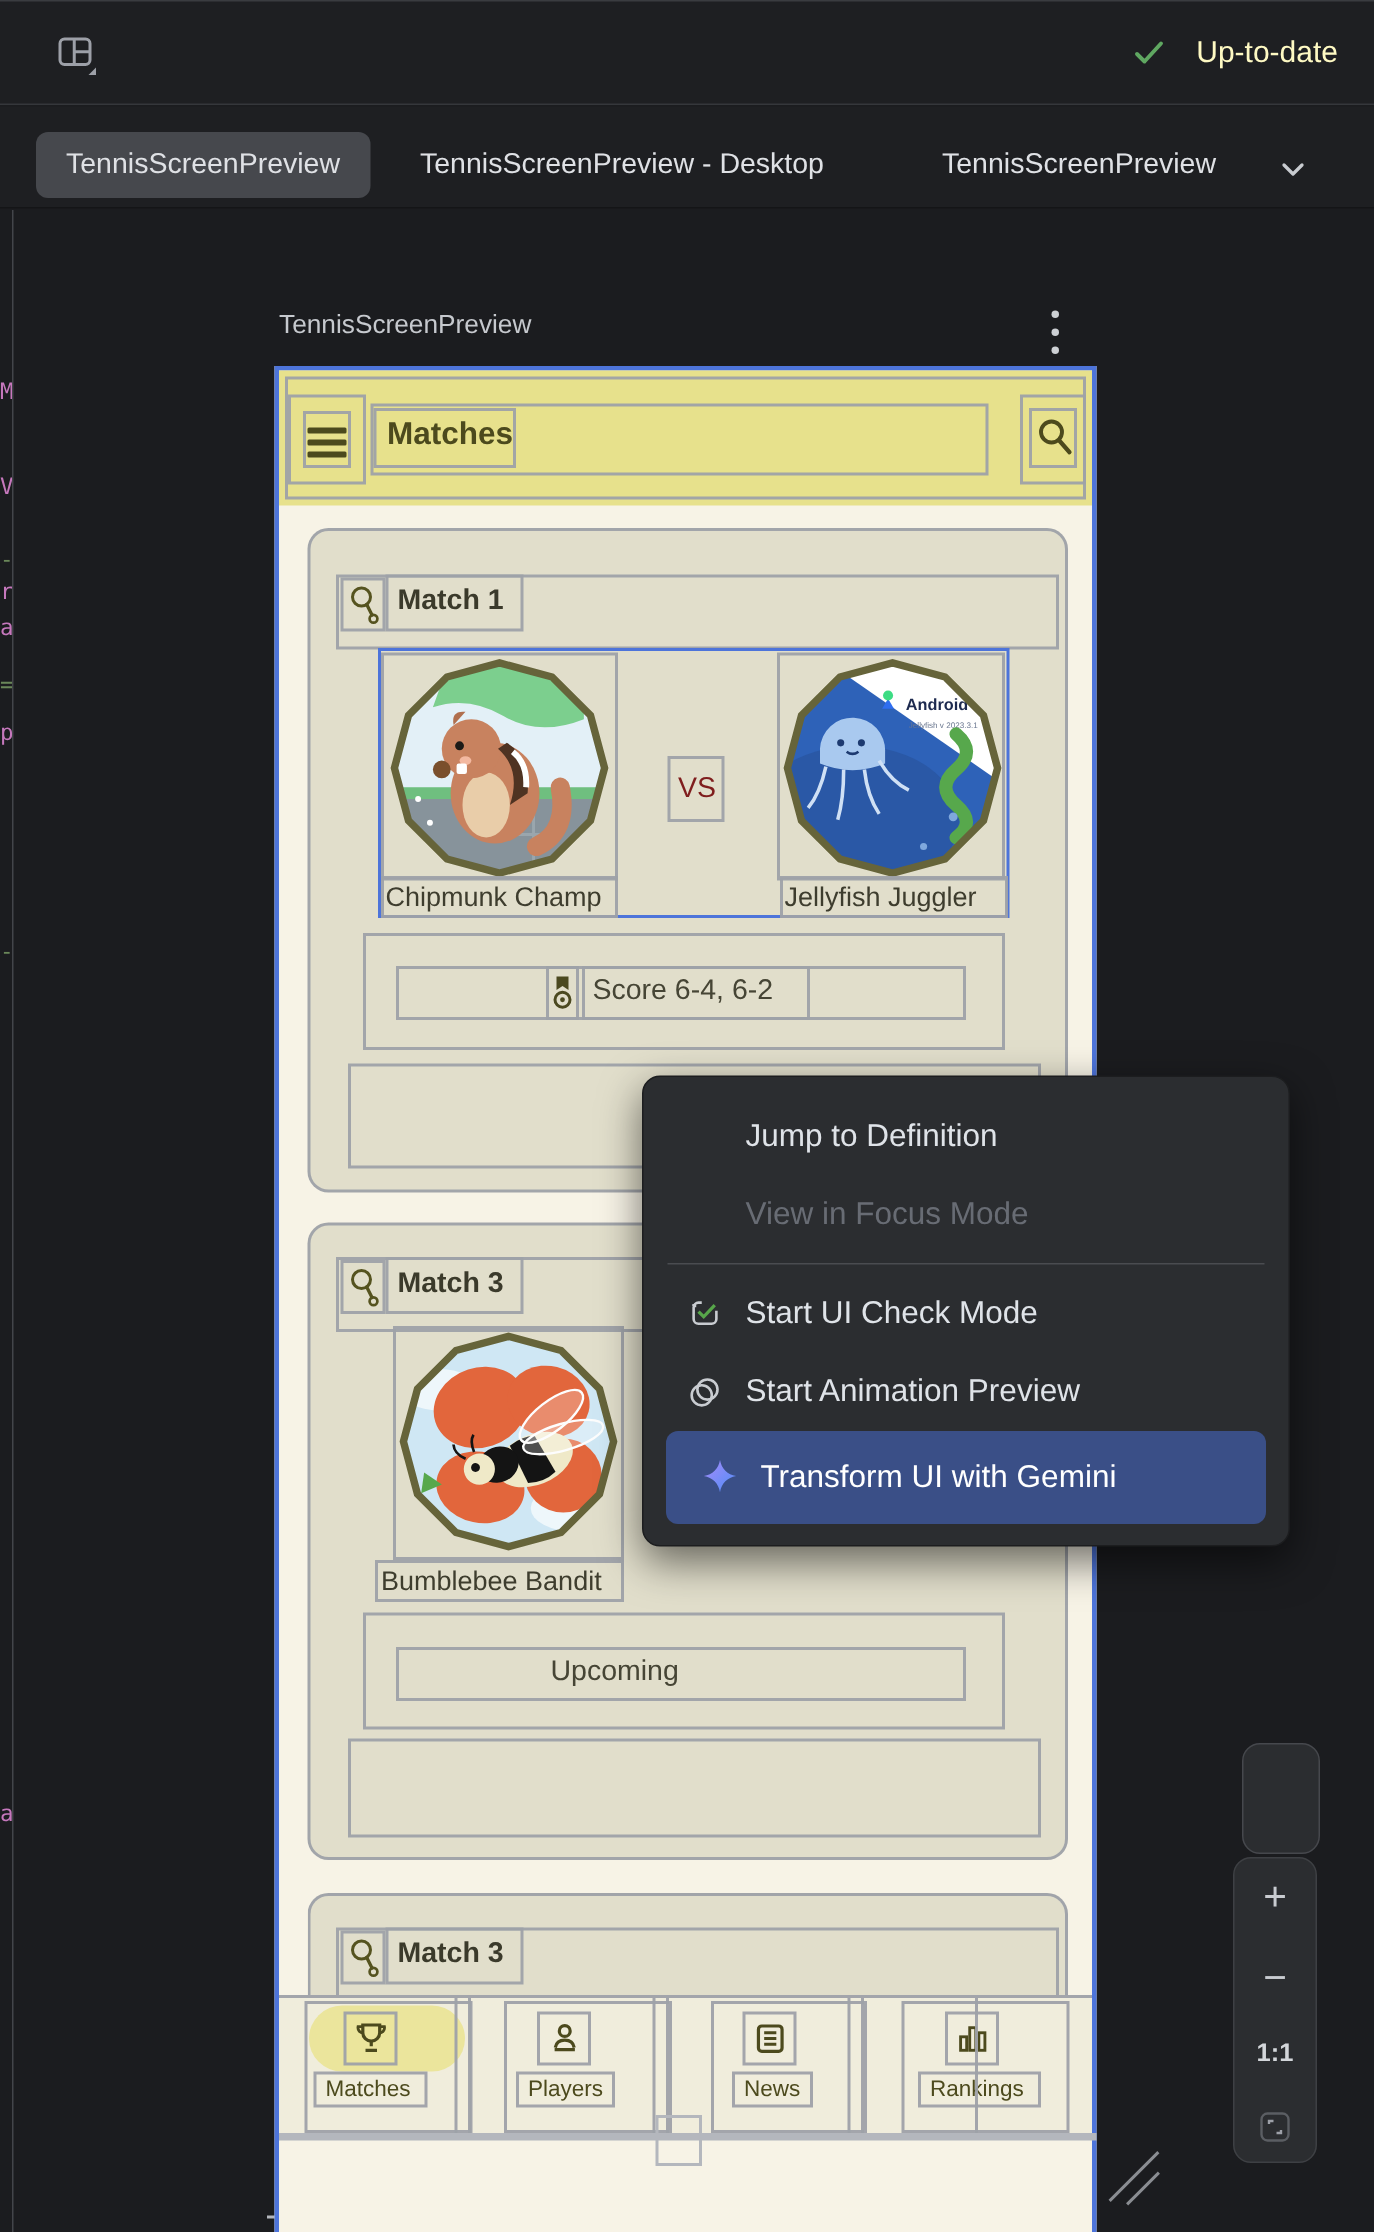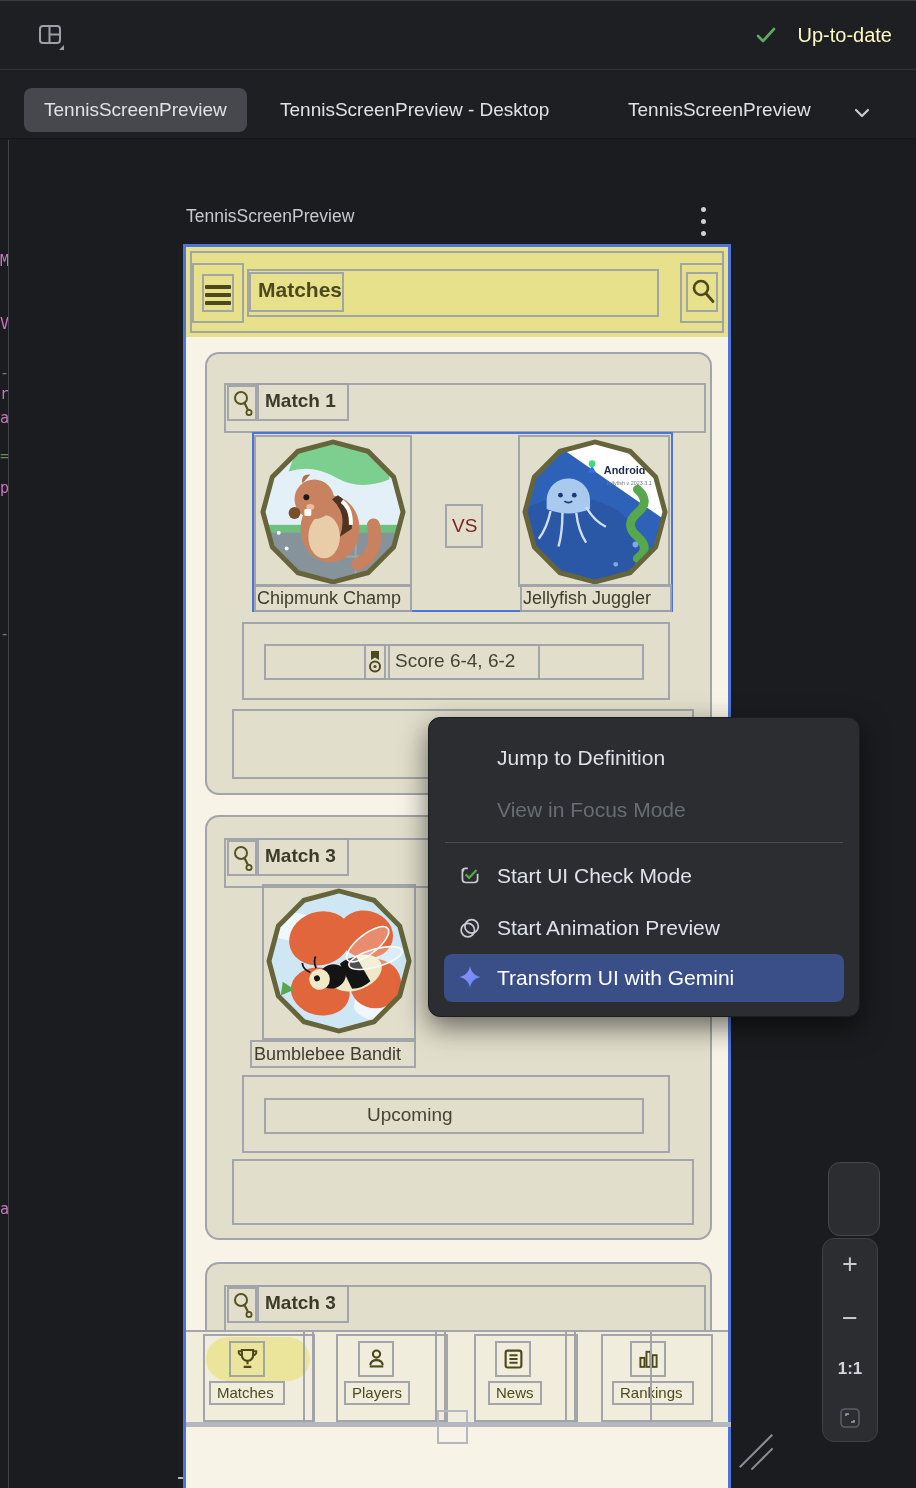--- a/index.html
+++ b/index.html
@@ -42,21 +42,21 @@
 
   
   .gline { position:absolute; background:#b4b7bd; z-index:8; }
   .gbox { position:absolute; border:2px solid #b4b7bd; border-top:none; z-index:8; }
 
   
   .menu { left:428px; top:717px; width:432px; background:#2b2d30; border:1px solid #1c1d1f; border-radius:12px; padding:14px 0; z-index:30; box-shadow:0 10px 28px rgba(0,0,0,.55); }
   .mi { height:52px; display:flex; align-items:center; padding-left:26px; color:#dfe3e8; font-size:21px; cursor:default; }
   .mi .mico { width:30px; height:30px; margin-right:12px; flex:0 0 30px; display:flex; align-items:center; justify-content:center; }
   .mi.disabled { color:#686c74; }
-  .mi.highlight { background:#3a4f87; border-radius:8px; margin:0 15px; padding-left:11px; height:48px; color:#fff; }
+  .mi.highlight { background:#3a4f87; border-radius:8px; margin:0 15px; padding-left:21px; height:62px; color:#fff; }
   .msep { height:1px; background:#4a4c50; margin:6px 16px 7px 16px; }
 
   
   .sliver-panel { left:828px; top:1162px; width:52px; height:74px; background:#2b2d30; border:1px solid #46484d; border-radius:12px; z-index:20; }
   .zoombar { left:822px; top:1238px; width:56px; height:204px; background:#2b2d30; border:1px solid #3e4044; border-radius:12px; z-index:25;
              display:flex; flex-direction:column; align-items:center; justify-content:space-between; padding:12px 0; }
   .zoombar .zi { color:#c8cbd0; font-size:27px; line-height:26px; font-weight:400; cursor:default; }
   .zoombar .ratio { font-size:17px; font-weight:700; color:#d3d6da; }
   .diag { position:absolute; background:#8a8d92; height:2px; transform:rotate(-45deg); z-index:6; }
 </style>

